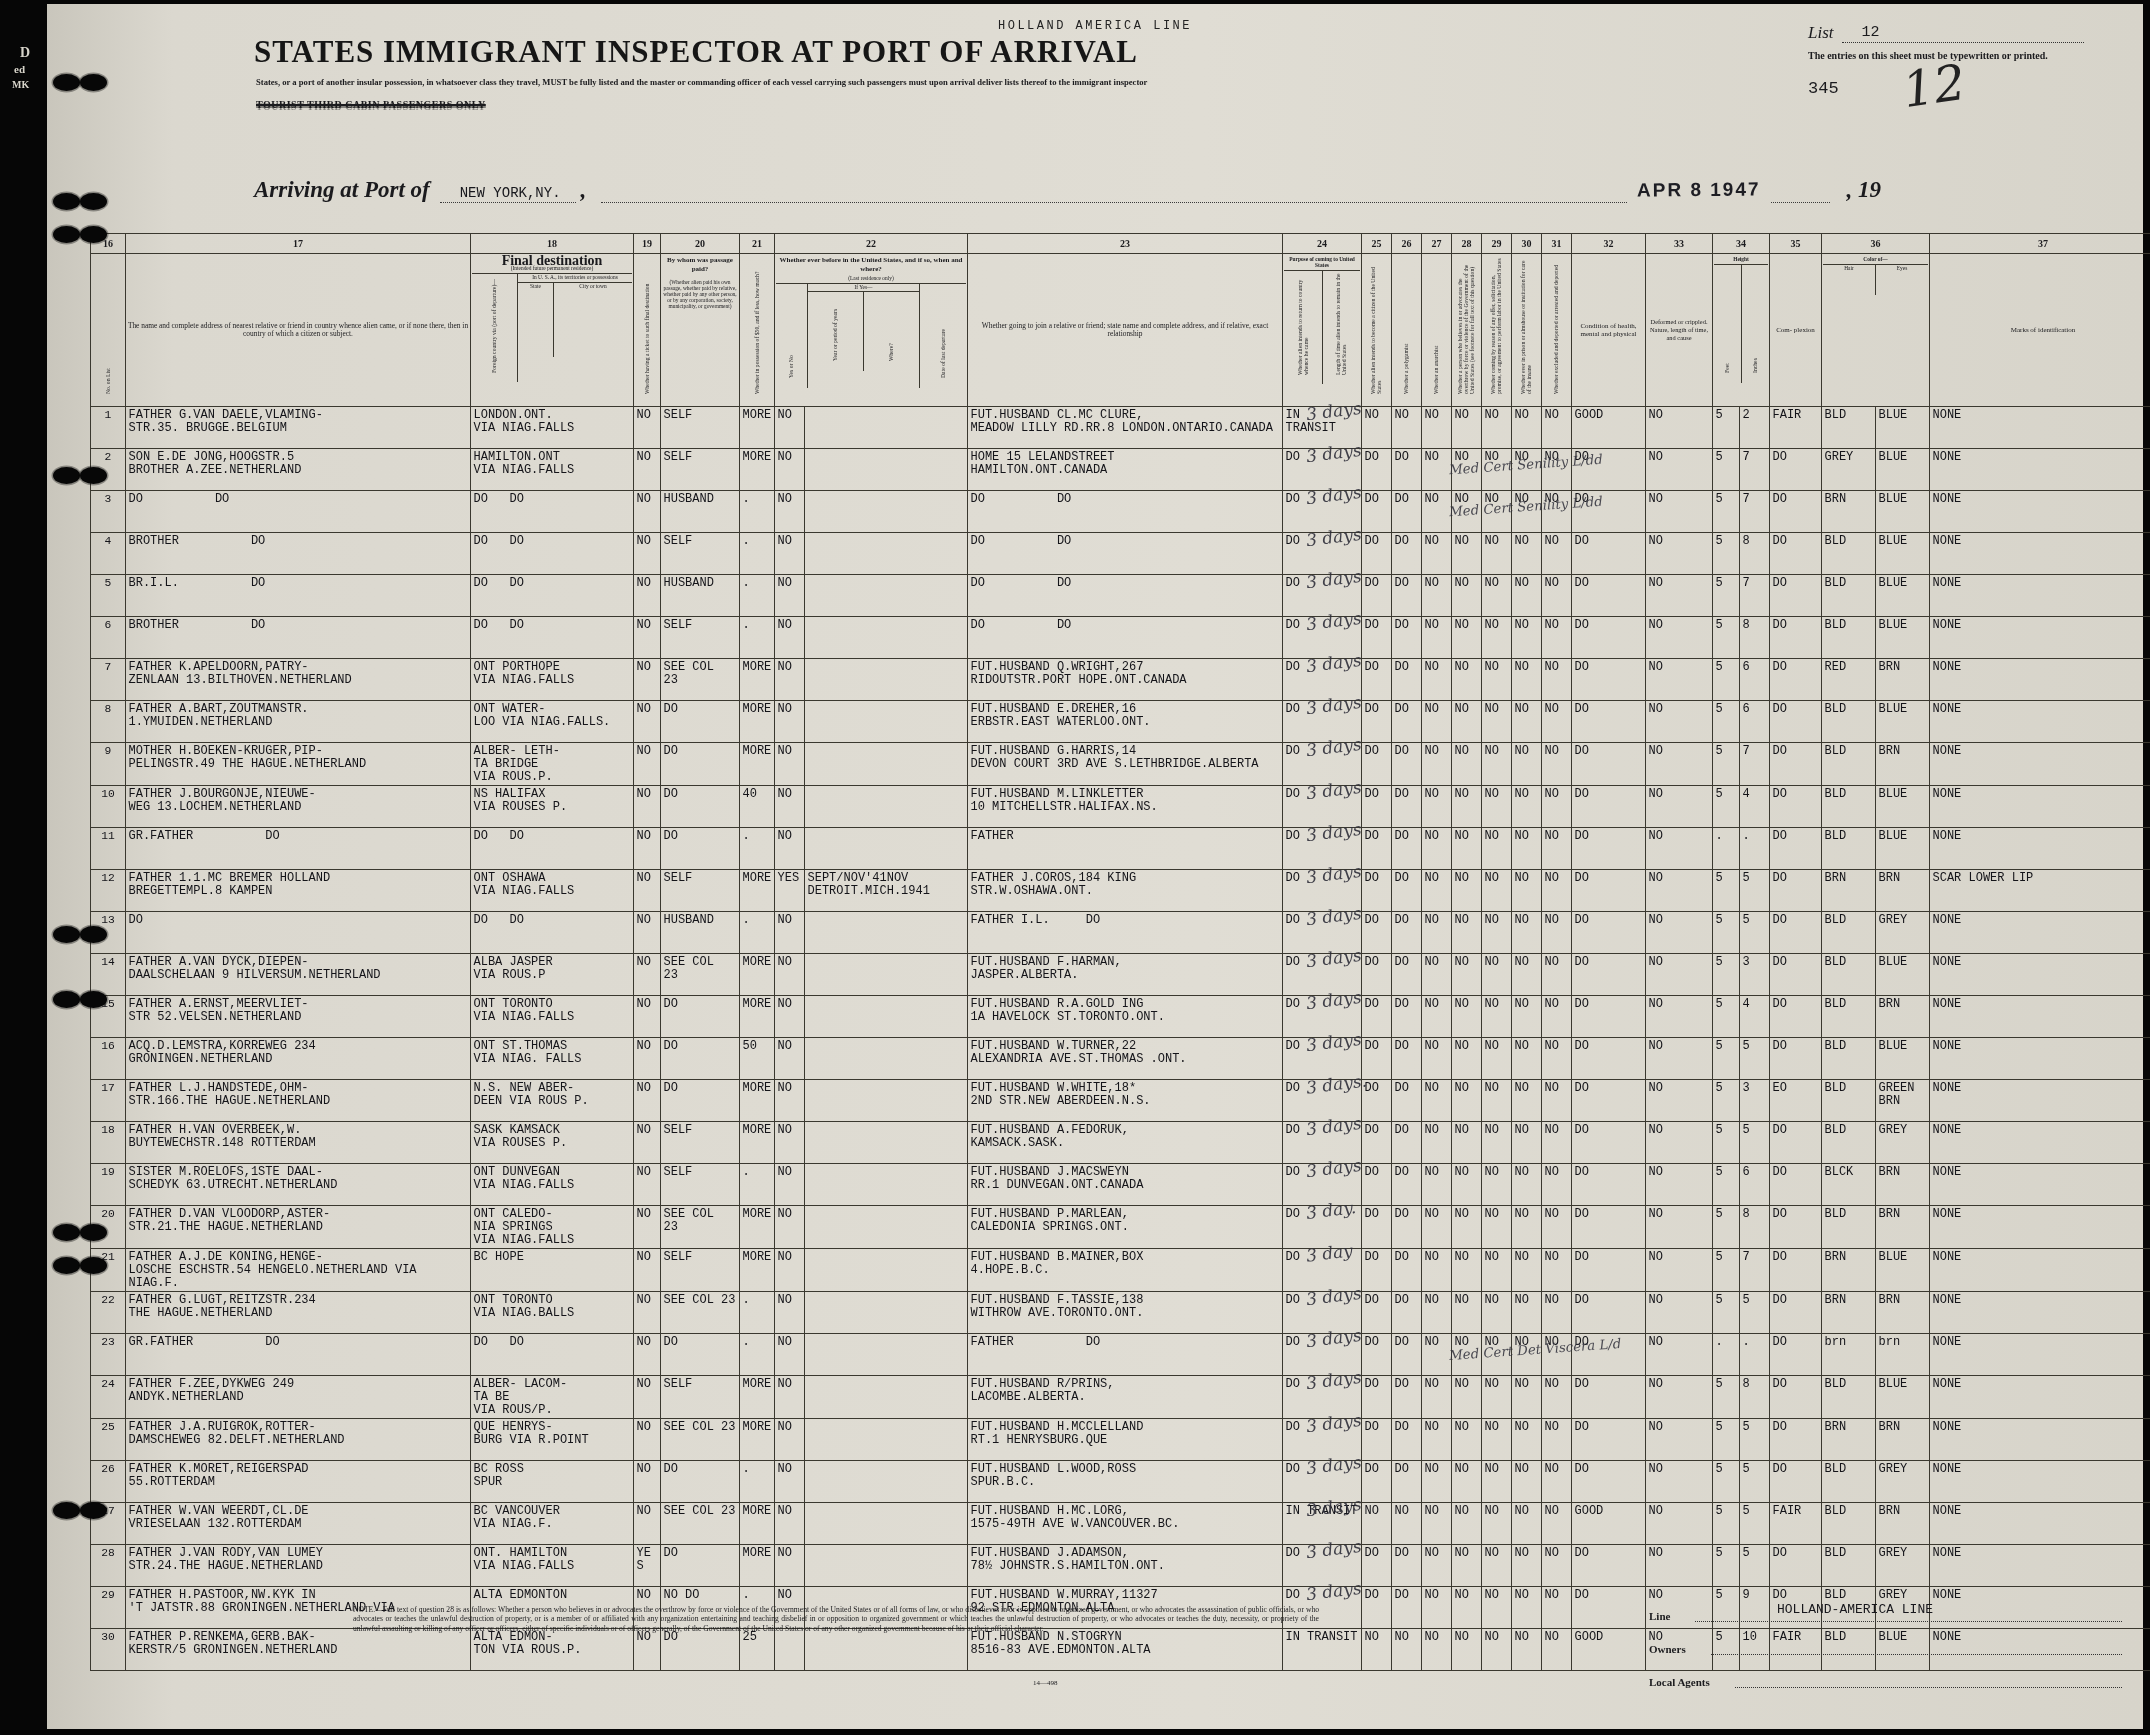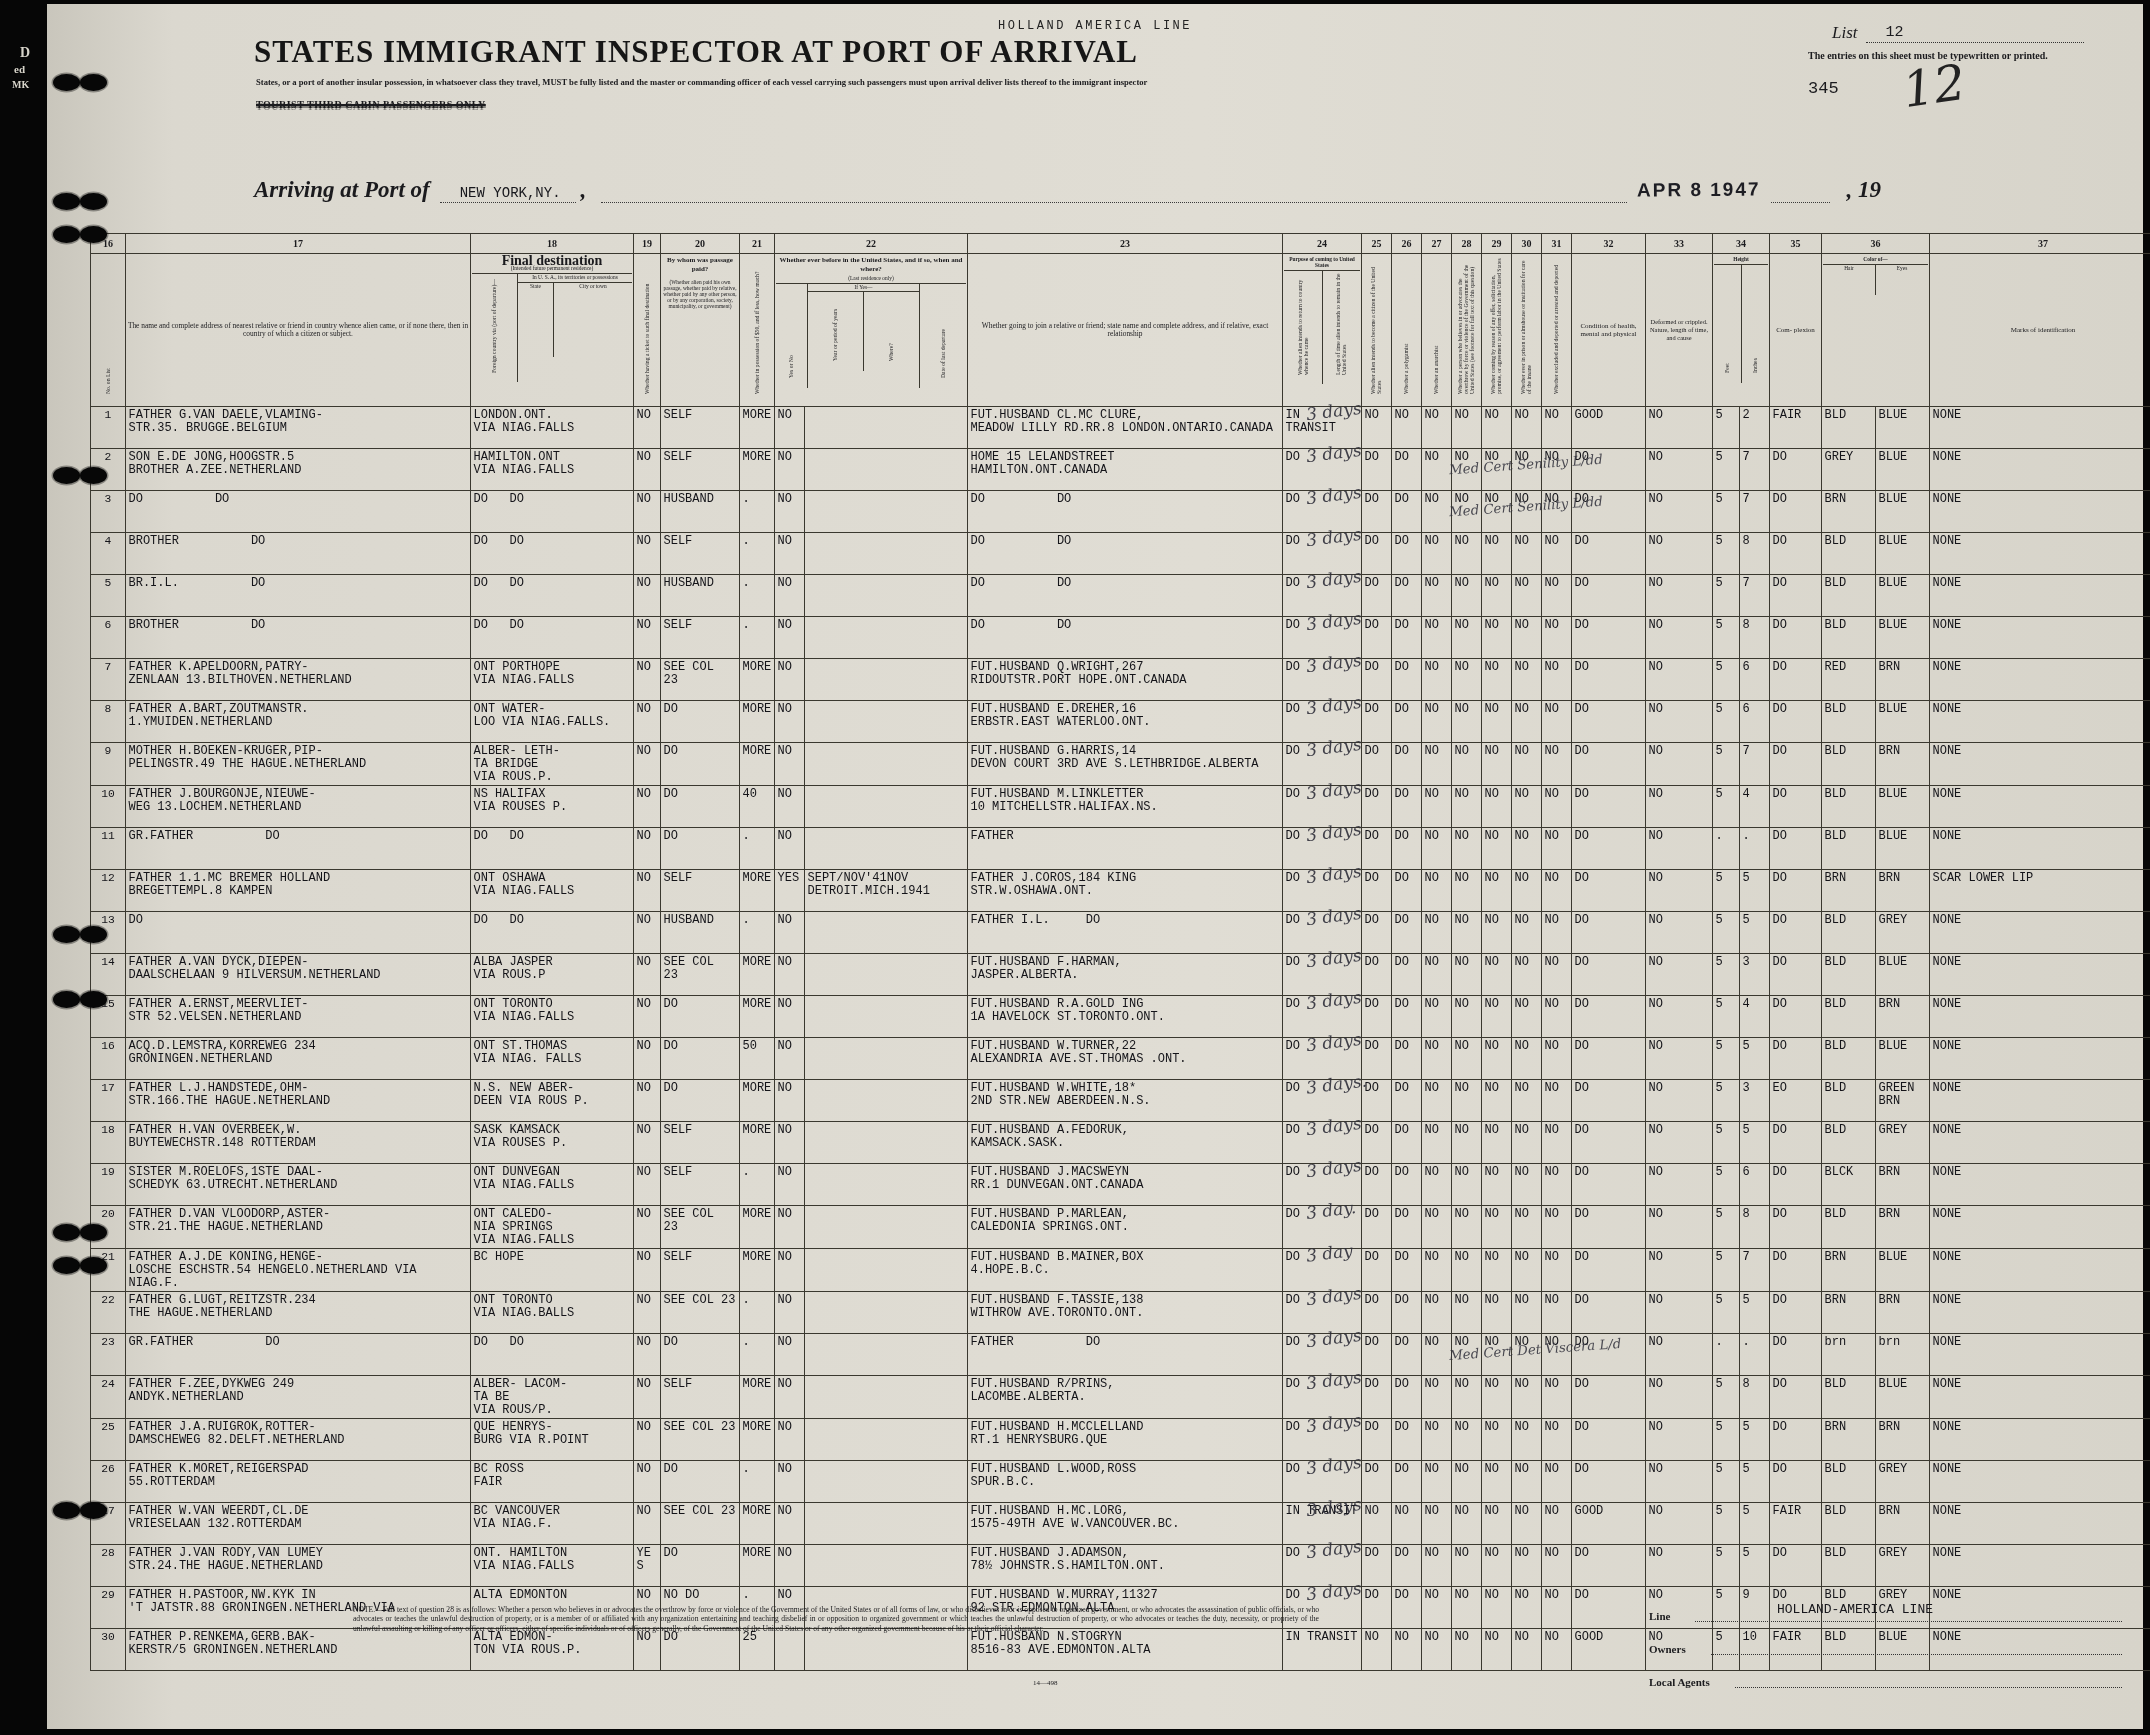--- a/index.html
+++ b/index.html
@@ -18,21 +18,21 @@
               text-decoration:line-through;text-decoration-thickness:1.5px;text-shadow:0 2px 0 rgba(25,25,25,.45);}
   .arriving{position:absolute;left:207px;top:173px;width:1627px;display:flex;align-items:flex-end;}
   .arr-label{font:italic 700 23px "Liberation Serif",serif;white-space:nowrap;}
   .arr-port{border-bottom:1.5px dotted #3a3a3a;padding:0 15px 1px 20px;margin-left:10px;}
   .typed{font:400 14px "Liberation Mono",monospace;color:#17171c;}
   .arr-comma{font:italic 700 23px "Liberation Serif",serif;margin:0 5px;}
   .dotseg{flex:1;border-bottom:1.5px dotted #3a3a3a;height:20px;margin:0 10px;}
   .stamp{font:700 19px "Liberation Sans",sans-serif;letter-spacing:2px;color:#1e1e24;transform:rotate(-.5deg);white-space:nowrap;padding-bottom:2px;}
   .arr-year{font:italic 700 23px "Liberation Serif",serif;white-space:nowrap;margin-left:7px;}
   .right-head{position:absolute;right:59px;top:19px;width:276px;}
-  .list-row{display:flex;align-items:flex-end;font:italic 400 17px "Liberation Serif",serif;margin-left:24px;}
+  .list-row{display:flex;align-items:flex-end;font:italic 400 17px "Liberation Serif",serif;}
   .list-dots{flex:1;border-bottom:1px dotted #333;margin-left:8px;display:flex;align-items:flex-end;}
   .list-num{font:400 15px "Liberation Mono",monospace;padding-left:20px;padding-bottom:1px;font-style:normal;}
   .entries-note{margin-top:7px;font:700 10px "Liberation Serif",serif;line-height:12px;}
   .pageno-row{display:flex;align-items:flex-start;margin-top:3px;}
   .pageno{font:400 17px "Liberation Mono",monospace;margin-top:14px;}
   .hw-pageno{font:italic 400 49px "DejaVu Serif",serif;color:#222;transform:rotate(-8deg);margin-left:64px;line-height:44px;}
   
   table.manifest{position:absolute;left:43px;top:229px;width:2065px;border-collapse:collapse;table-layout:fixed;
                  background:transparent;}
   table.manifest th,table.manifest td{border:1px solid #3a382f;}
@@ -1015,21 +1015,21 @@
             <td class="c-complexion">DO</td>
             <td class="c-hair">BRN</td>
             <td class="c-eyes">BRN</td>
             <td class="c-marks">NONE</td>
           </tr>
           <tr>
             <td class="c-no">26</td>
             <td class="c-relative">FATHER K.MORET,REIGERSPAD
 55.ROTTERDAM</td>
             <td class="c-dest">BC ROSS
-FAIR</td>
+SPUR</td>
             <td class="c-ticket">NO</td>
             <td class="c-paid">DO</td>
             <td class="c-money">.</td>
             <td class="c-before">NO</td>
             <td class="c-bdetail"></td>
             <td class="c-joining">FUT.HUSBAND L.WOOD,ROSS
 SPUR.B.C.</td>
             <td class="c-purpose">DO<span class="hw">3 days</span></td>
             <td class="c-s1">DO</td>
             <td class="c-s2">DO</td>

